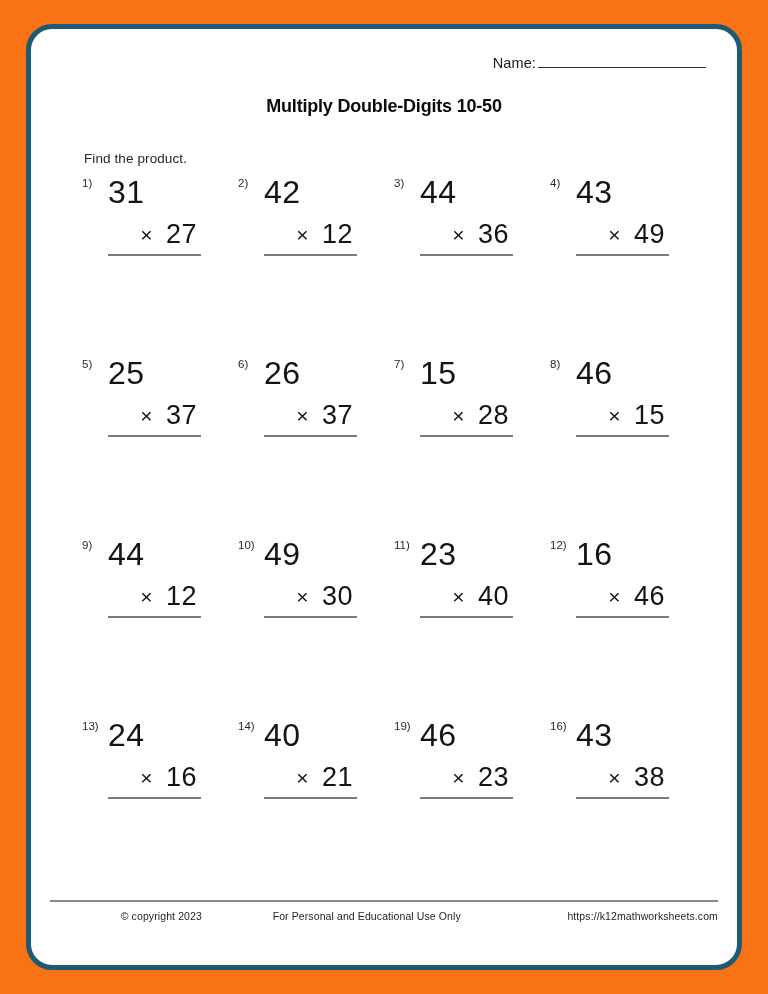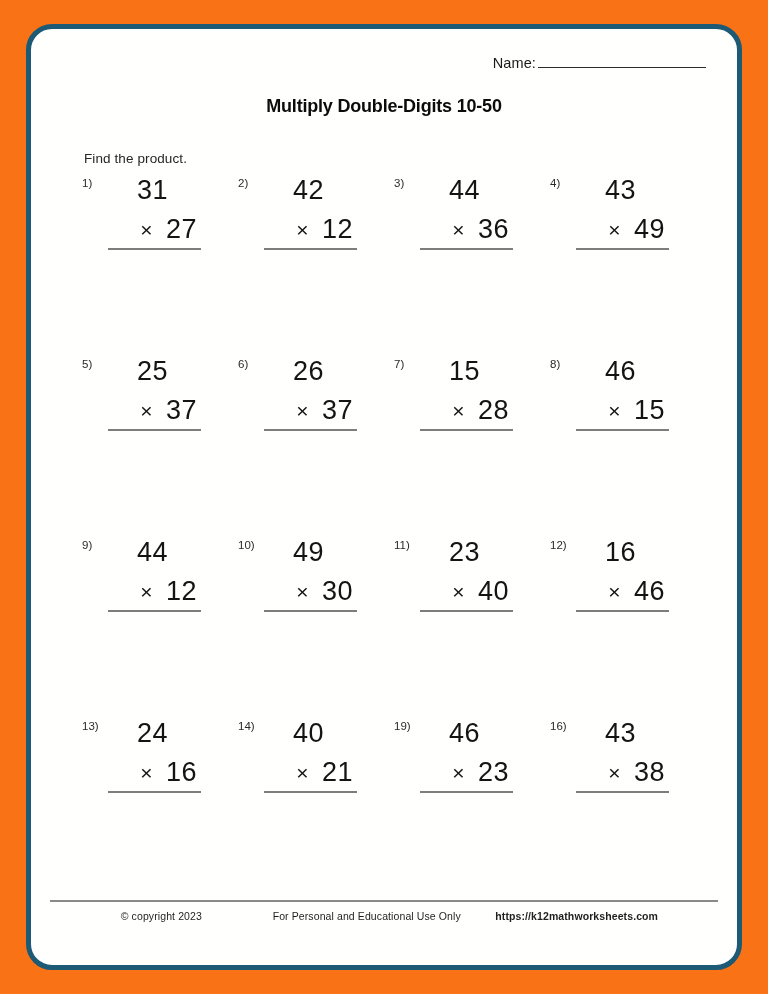--- a/index.html
+++ b/index.html
@@ -117,22 +117,22 @@
     color: #2a2a2a;
     line-height: 1;
   }
   .problem-body {
     position: absolute;
     left: 34px;
     top: 0;
     width: 96px;
   }
   .operand-top {
-    text-align: center;
-    font-size: 27px;
+    text-align: left;
+    font-size: 32px;
     color: #141414;
     line-height: 1.06;
     padding-right: 7px;
     letter-spacing: 0.5px;
   }
   .operand-bottom-row {
     display: flex;
     align-items: baseline;
     justify-content: flex-end;
     font-size: 27px;
@@ -171,21 +171,21 @@
     right: 24px;
     top: 886px;
     display: flex;
     align-items: center;
     font-size: 10.5px;
     color: #1f1f1f;
     letter-spacing: 0.1px;
   }
   .footer-left   { width: 33.33%; text-align: center; }
   .footer-center { width: 33.33%; text-align: left; }
-  .footer-right  { width: 33.33%; text-align: left; font-weight: bold; }
+  .footer-right  { width: 33.33%; text-align: right; }
 </style>
 </head>
 <body>
 
 <div class="worksheet-page">
 
   <div class="page-border"></div>
 
   <div class="page-inner">
 

